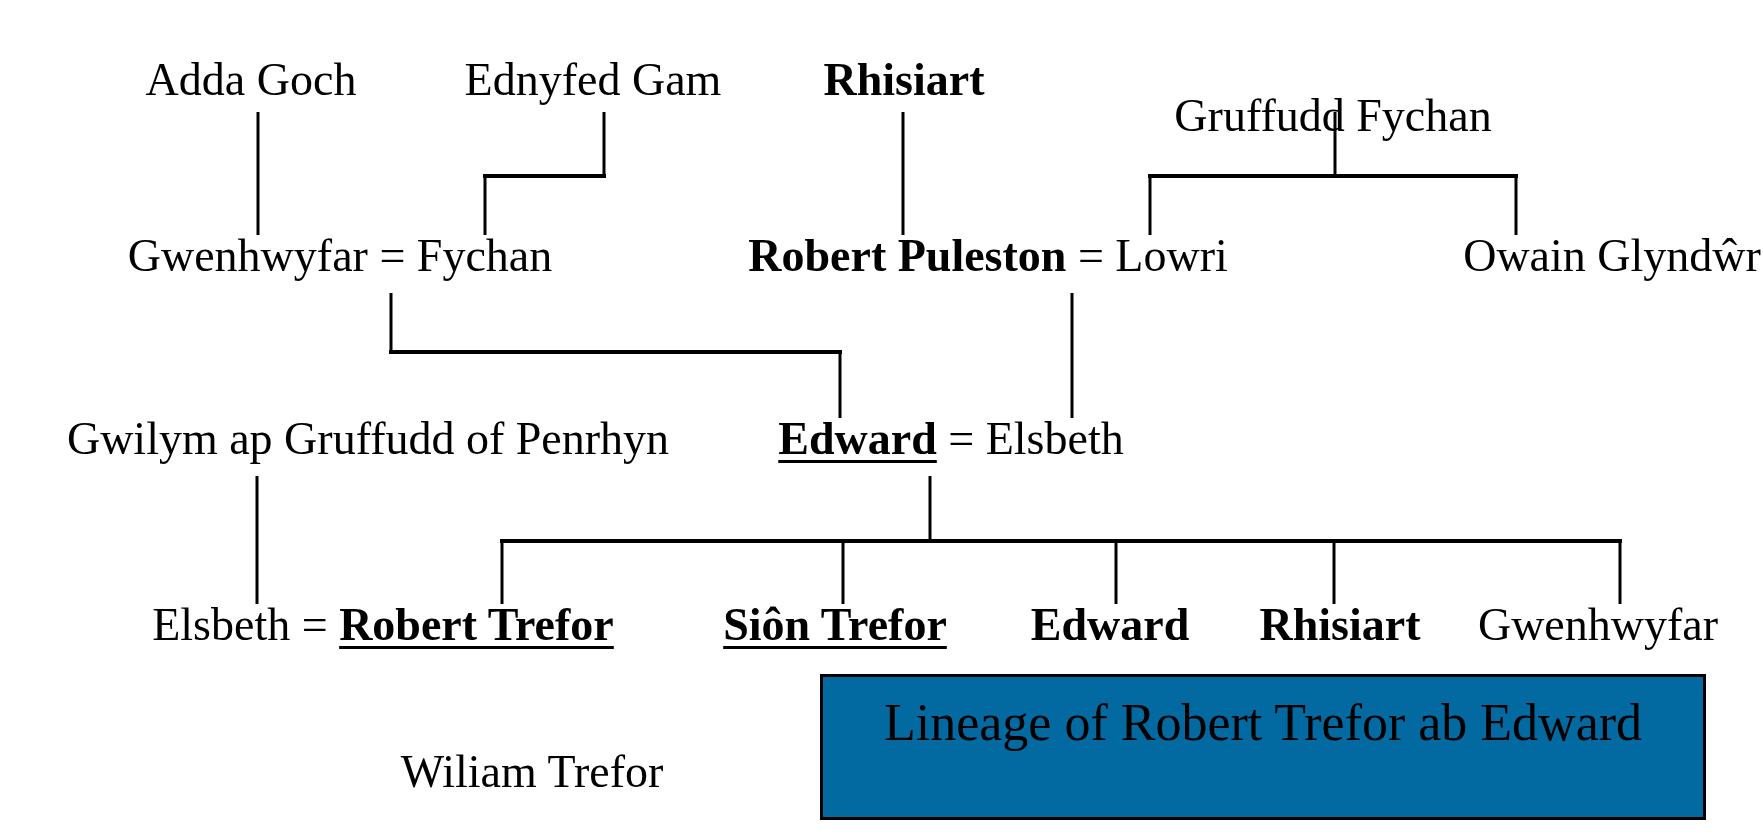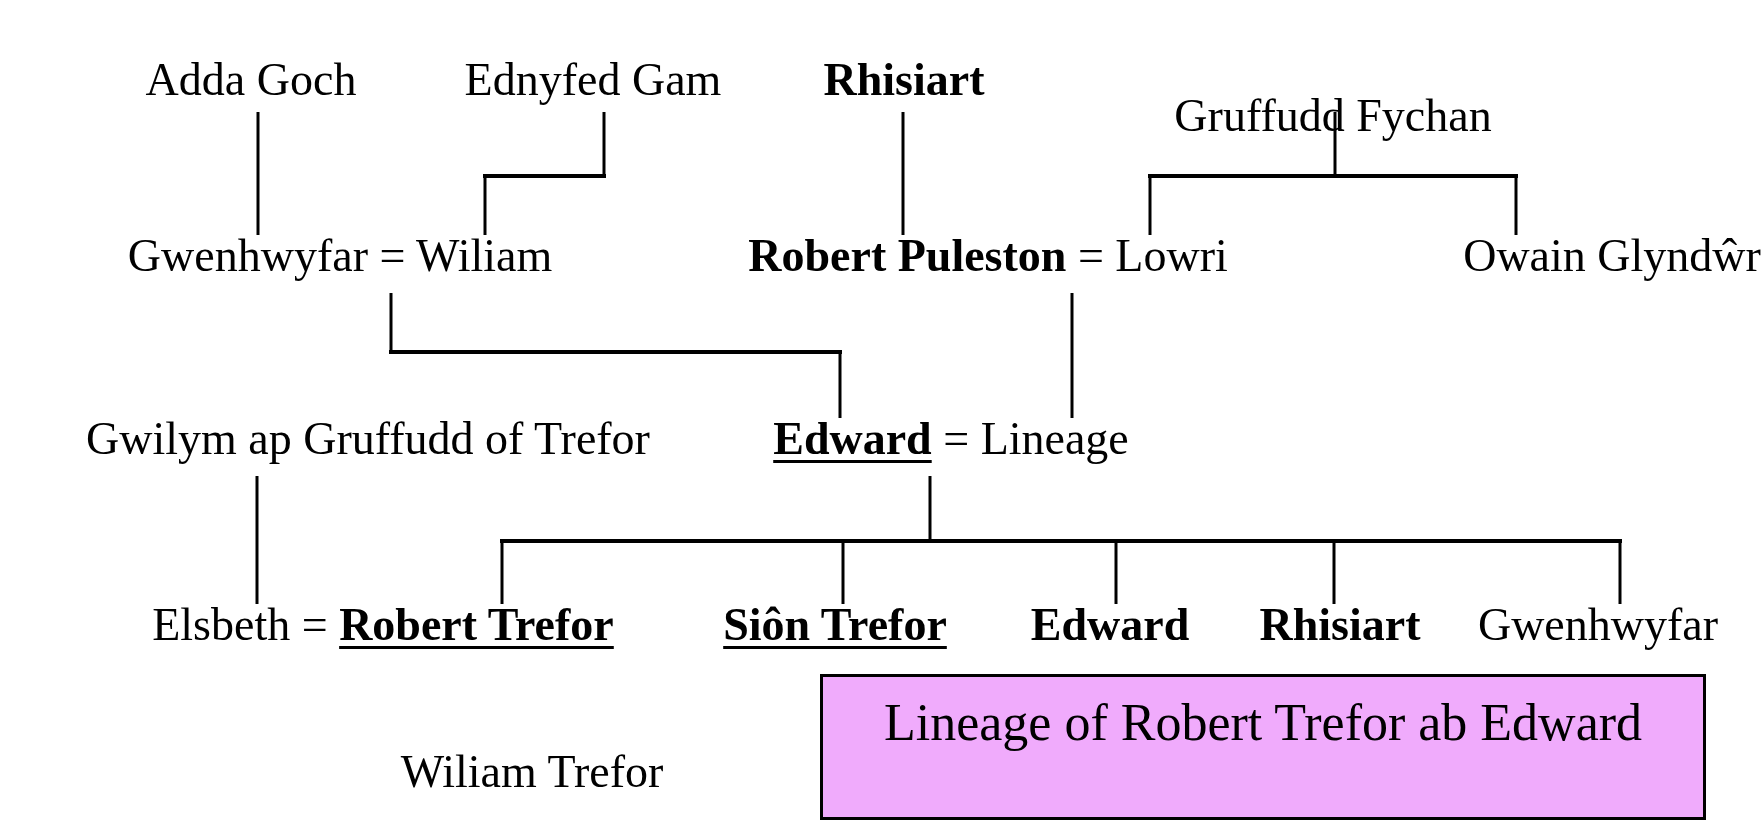--- a/index.html
+++ b/index.html
@@ -24,21 +24,21 @@
   .bold{font-weight:bold;}
   .underline{
     text-decoration:underline;
     text-decoration-thickness:3px;
     text-underline-offset:6px;
   }
   #lineage-box{
     position:absolute;
     border:3px solid #000;
     box-sizing:border-box;
-    background:#f0abfc;
+    background:#0369a1;
   }
   .box-line{
     position:absolute;
     left:0;width:100%;
     text-align:center;
     font-size:52px;
     line-height:1;
     white-space:pre;
   }
 </style>
@@ -68,25 +68,25 @@
       <line x1="1116" y1="541" x2="1116" y2="604" stroke="#000000" stroke-width="3"></line>
       <line x1="1334" y1="541" x2="1334" y2="604" stroke="#000000" stroke-width="3"></line>
       <line x1="1620" y1="541" x2="1620" y2="604" stroke="#000000" stroke-width="3"></line>
     </svg>
 
   <div id="people-layer">
       <div class="person" style="left: 251px; top: 57px;"><span>Adda Goch</span></div>
       <div class="person" style="left: 593px; top: 57px;"><span>Ednyfed Gam</span></div>
       <div class="person" style="left: 904px; top: 57px;"><span class="bold">Rhisiart</span></div>
       <div class="person" style="left: 1333px; top: 57px; margin-top: 36px;"><span>Gruffudd Fychan</span></div>
-      <div class="person" style="left: 340px; top: 233px;"><span>Gwenhwyfar = Wiliam</span></div>
+      <div class="person" style="left: 340px; top: 233px;"><span>Gwenhwyfar = Fychan</span></div>
       <div class="person" style="left: 988px; top: 233px;"><span class="bold">Robert Puleston</span><span> = Lowri</span></div>
       <div class="person" style="left: 1612px; top: 233px;"><span>Owain Glyndŵr</span></div>
-      <div class="person" style="left: 368px; top: 416px;"><span>Gwilym ap Gruffudd of Trefor</span></div>
-      <div class="person" style="left: 951px; top: 416px;"><span class="bold underline">Edward</span><span> = Lineage</span></div>
+      <div class="person" style="left: 368px; top: 416px;"><span>Gwilym ap Gruffudd of Penrhyn</span></div>
+      <div class="person" style="left: 951px; top: 416px;"><span class="bold underline">Edward</span><span> = Elsbeth</span></div>
       <div class="person" style="left: 383px; top: 602px;"><span>Elsbeth = </span><span class="bold underline">Robert Trefor</span></div>
       <div class="person" style="left: 835px; top: 602px;"><span class="bold underline">Siôn Trefor</span></div>
       <div class="person" style="left: 1110px; top: 602px;"><span class="bold">Edward</span></div>
       <div class="person" style="left: 1340px; top: 602px;"><span class="bold">Rhisiart</span></div>
       <div class="person" style="left: 1598px; top: 602px;"><span>Gwenhwyfar</span></div>
       <div class="person" style="left: 487px; top: 749px; margin-left: 45px;"><span>Wiliam Trefor</span></div>
     </div>
 
   <div id="lineage-box" style="left: 820px; top: 674px; width: 886px; height: 146px; border-width: 3px;">
     <div class="box-line" style="top:20px;">Lineage of Robert Trefor ab Edward</div>

